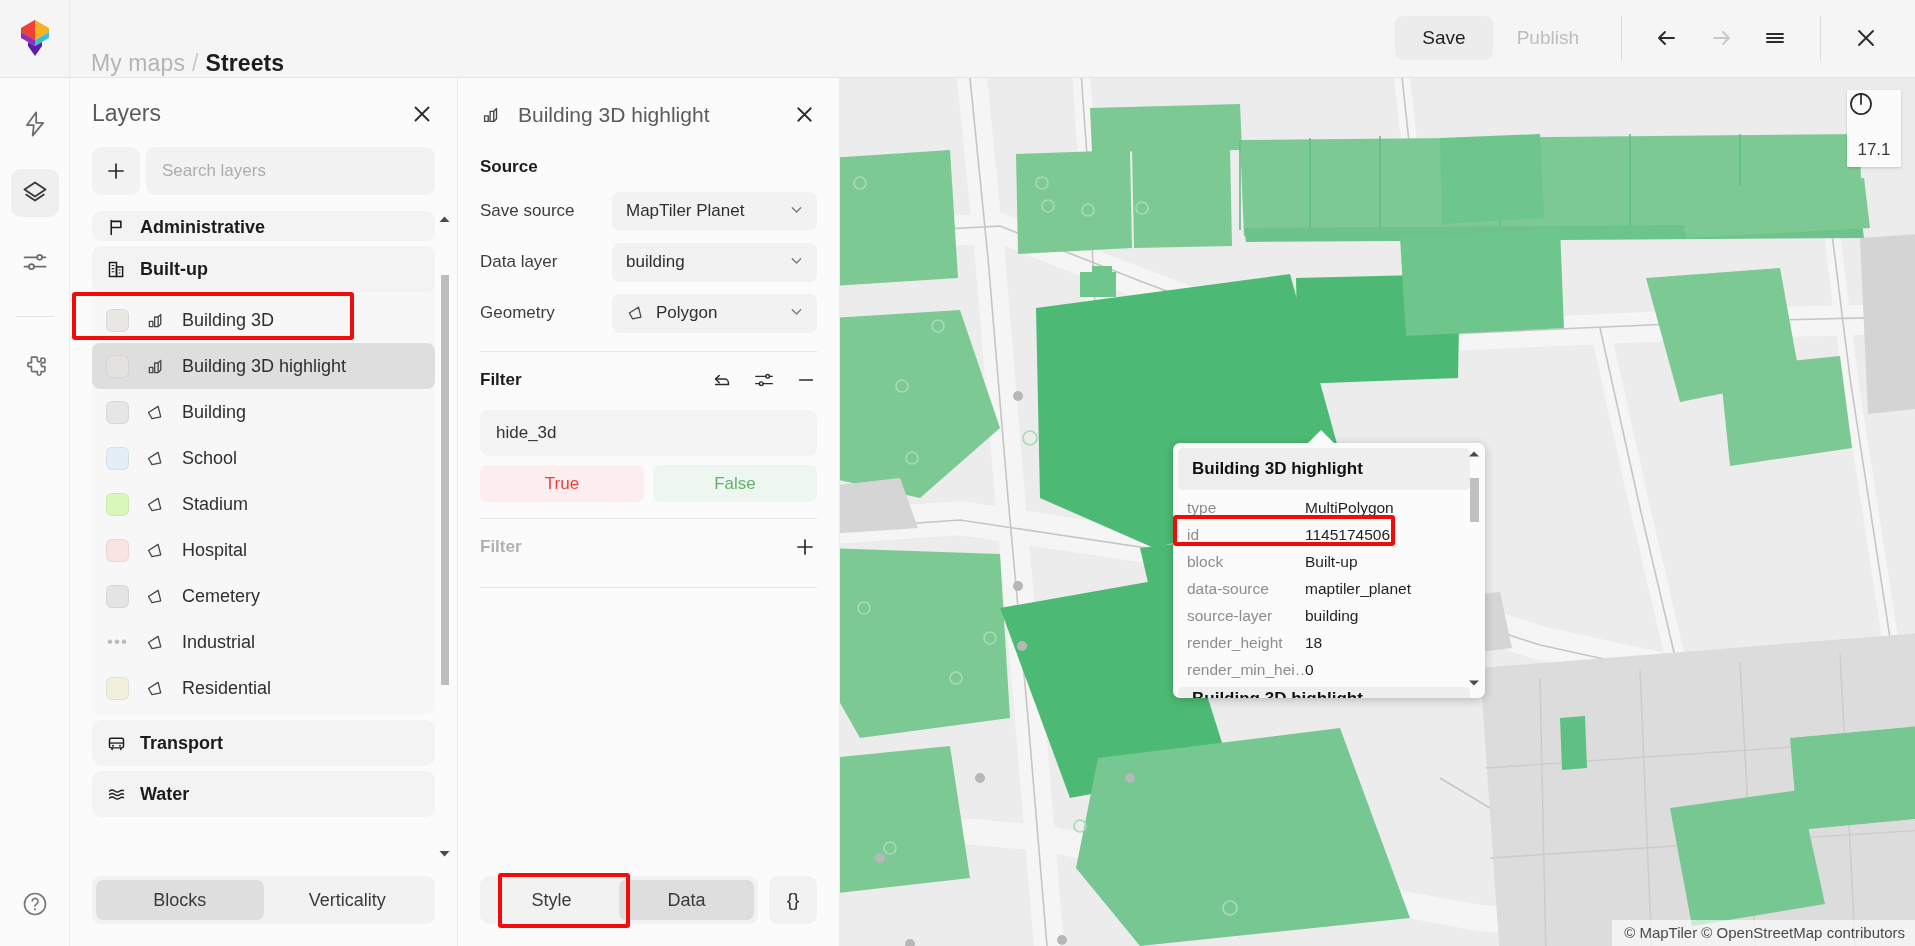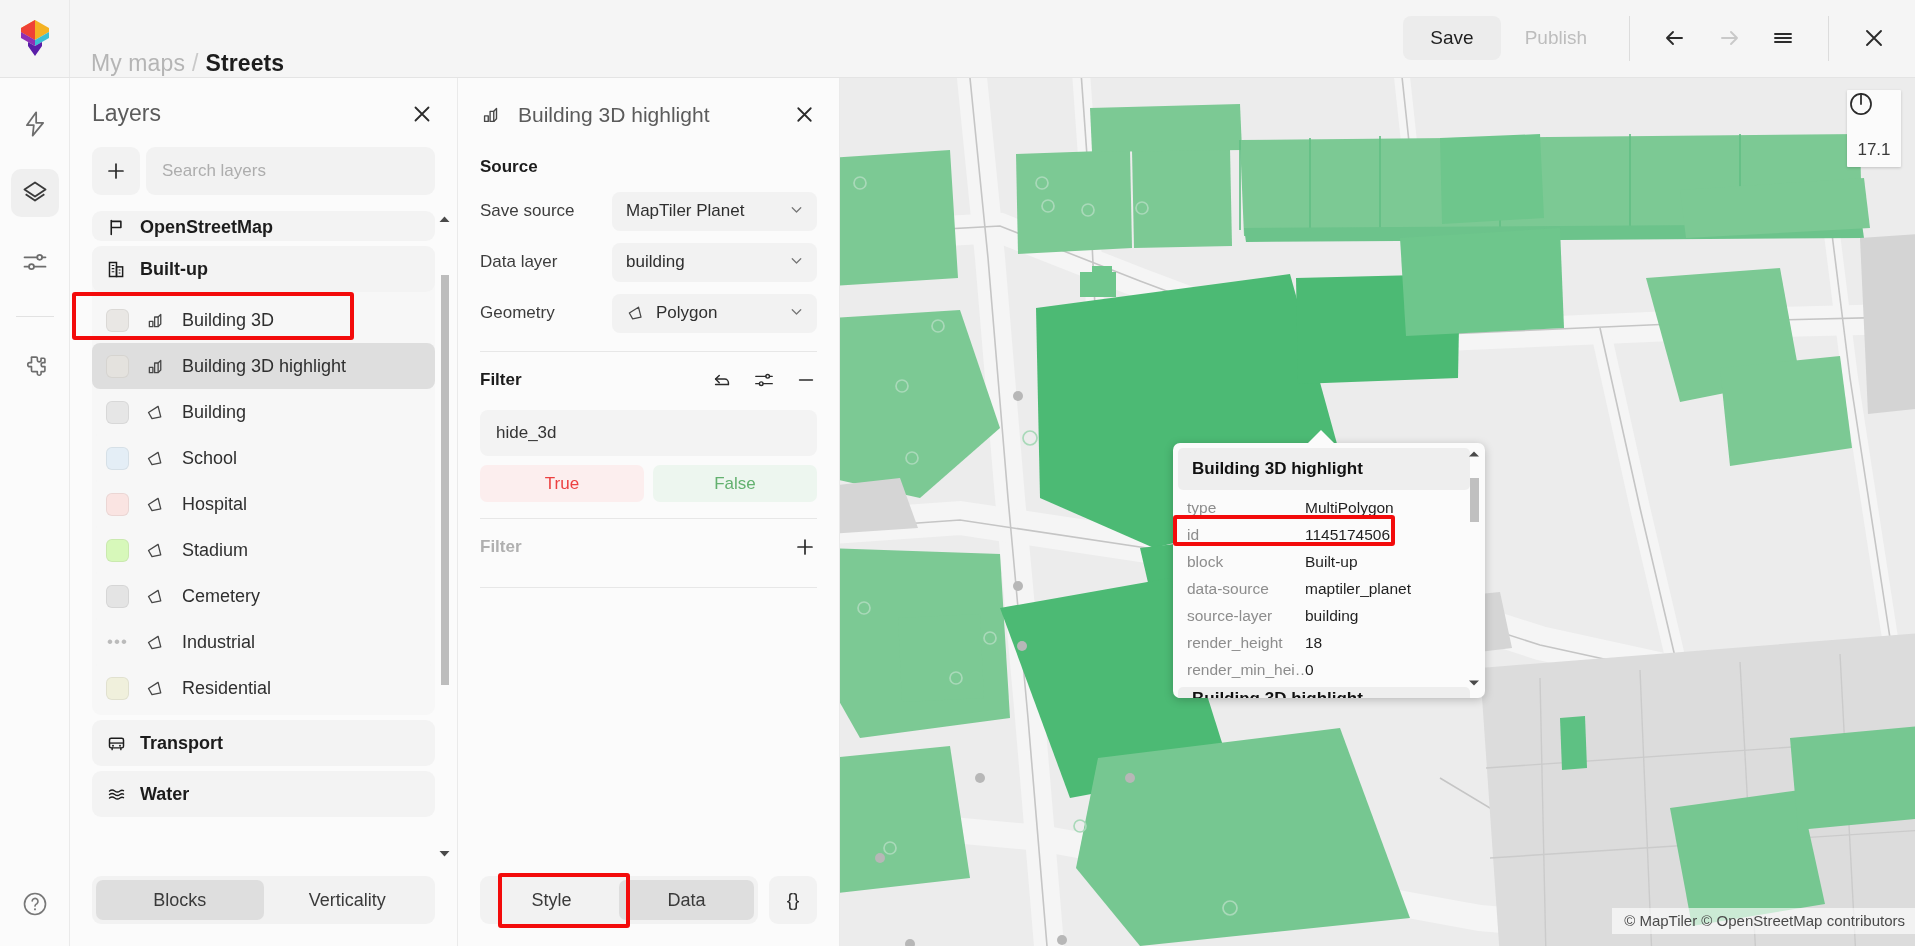--- a/index.html
+++ b/index.html
@@ -29,21 +29,21 @@
     margin-left: 21px;
     font-size: 23px;
     letter-spacing: .1px;
     display: flex; align-items: baseline; gap: 7px;
   }
   .bc-parent { color: #b5b5b5; }
   .bc-sep { color: #c9c9c9; }
   .bc-current { color: #1d1d1d; font-weight: 700; }
   .topbar-right {
     margin-left: auto; display: flex; align-items: center; height: 78px;
-    padding-right: 14px;
+    padding-right: 22px;
   }
   .btn-save {
     background: #ececec; border: none; border-radius: 8px;
     font-size: 19px; color: #1f1f1f;
     padding: 11px 27px; cursor: pointer;
     font-family: inherit;
   }
   .btn-publish {
     background: transparent; border: none;
     font-size: 19px; color: #bdbdbd;
@@ -235,21 +235,21 @@
   .zoom-widget {
     position: absolute; right: 14px; top: 12px; width: 54px;
     background: #fbfbfb; border-radius: 1px;
     box-shadow: 0 1px 3px rgba(0,0,0,.18);
     overflow: hidden; text-align: center;
   }
   .zoom-widget .dial { height: 48px; display: flex; align-items: center; justify-content: center; cursor: pointer; }
   .zoom-widget .zval { font-size: 17px; color: #3a3a3a; padding: 2px 0 7px 0; }
 
   .attrib {
-    position: absolute; right: 0; bottom: 12px;
+    position: absolute; right: 0; bottom: 0;
     background: rgba(255,255,255,.62);
     font-size: 15px; color: #4a4a4a;
     padding: 4px 10px 5px 12px;
   }
 
   
   .popup {
     position: absolute; left: 333px; top: 365px; width: 312px; height: 255px;
     background: #fbfbfb; border-radius: 7px;
     box-shadow: 0 2px 10px rgba(0,0,0,.22);
@@ -390,21 +390,21 @@
     </div>
 
     <div class="layers-scroll">
       <div class="layers-inner">
 
         <div class="group-row clipped">
           <svg width="21" height="21" viewBox="0 0 24 24">
             <path d="M6 4 V20" fill="none" stroke="#1c1c1c" stroke-width="1.8" stroke-linecap="round"></path>
             <path d="M6 5 H17 V12 H6" fill="none" stroke="#1c1c1c" stroke-width="1.8" stroke-linejoin="round"></path>
           </svg>
-          <span class="group-label">OpenStreetMap</span>
+          <span class="group-label">Administrative</span>
         </div>
 
         <div class="group-block">
           <div class="group-row">
             <svg width="21" height="21" viewBox="0 0 24 24">
               <rect x="4" y="4" width="8" height="16" fill="none" stroke="#1c1c1c" stroke-width="1.7"></rect>
               <rect x="12" y="9" width="7" height="11" fill="none" stroke="#1c1c1c" stroke-width="1.7"></rect>
               <path d="M6.5 7.5h3M6.5 11h3M6.5 14.5h3M14.5 12.5h2M14.5 16h2" stroke="#1c1c1c" stroke-width="1.2"></path>
             </svg>
             <span class="group-label">Built-up</span>
@@ -448,37 +448,37 @@
             <span class="swatch" style="background:#e4eef6"></span>
             <span class="geo-icon">
               <svg width="21" height="21" viewBox="0 0 24 24">
                 <path d="M4 12 L15 5 L18 17 L8 19 Z" fill="none" stroke="#474747" stroke-width="1.5" stroke-linejoin="round"></path>
               </svg>
             </span>
             <span class="layer-name">School</span>
           </div>
 
           <div class="layer-row">
+            <span class="swatch" style="background:#d7f8ba"></span>
+            <span class="geo-icon">
+              <svg width="21" height="21" viewBox="0 0 24 24">
+                <path d="M4 12 L15 5 L18 17 L8 19 Z" fill="none" stroke="#474747" stroke-width="1.5" stroke-linejoin="round"></path>
+              </svg>
+            </span>
+            <span class="layer-name">Stadium</span>
+          </div>
+
+          <div class="layer-row">
             <span class="swatch" style="background:#fae4e2"></span>
             <span class="geo-icon">
               <svg width="21" height="21" viewBox="0 0 24 24">
                 <path d="M4 12 L15 5 L18 17 L8 19 Z" fill="none" stroke="#474747" stroke-width="1.5" stroke-linejoin="round"></path>
               </svg>
             </span>
             <span class="layer-name">Hospital</span>
-          </div>
-
-          <div class="layer-row">
-            <span class="swatch" style="background:#d7f8ba"></span>
-            <span class="geo-icon">
-              <svg width="21" height="21" viewBox="0 0 24 24">
-                <path d="M4 12 L15 5 L18 17 L8 19 Z" fill="none" stroke="#474747" stroke-width="1.5" stroke-linejoin="round"></path>
-              </svg>
-            </span>
-            <span class="layer-name">Stadium</span>
           </div>
 
           <div class="layer-row">
             <span class="swatch" style="background:#e4e4e4"></span>
             <span class="geo-icon">
               <svg width="21" height="21" viewBox="0 0 24 24">
                 <path d="M4 12 L15 5 L18 17 L8 19 Z" fill="none" stroke="#474747" stroke-width="1.5" stroke-linejoin="round"></path>
               </svg>
             </span>
             <span class="layer-name">Cemetery</span>

